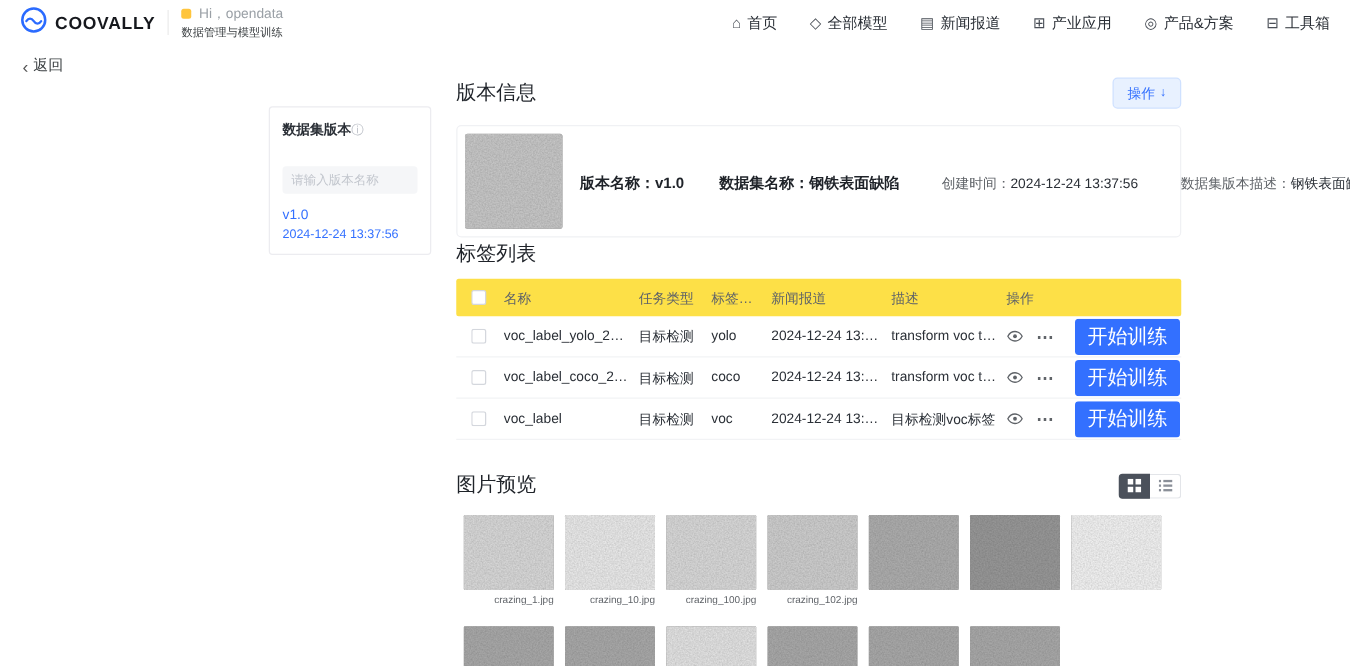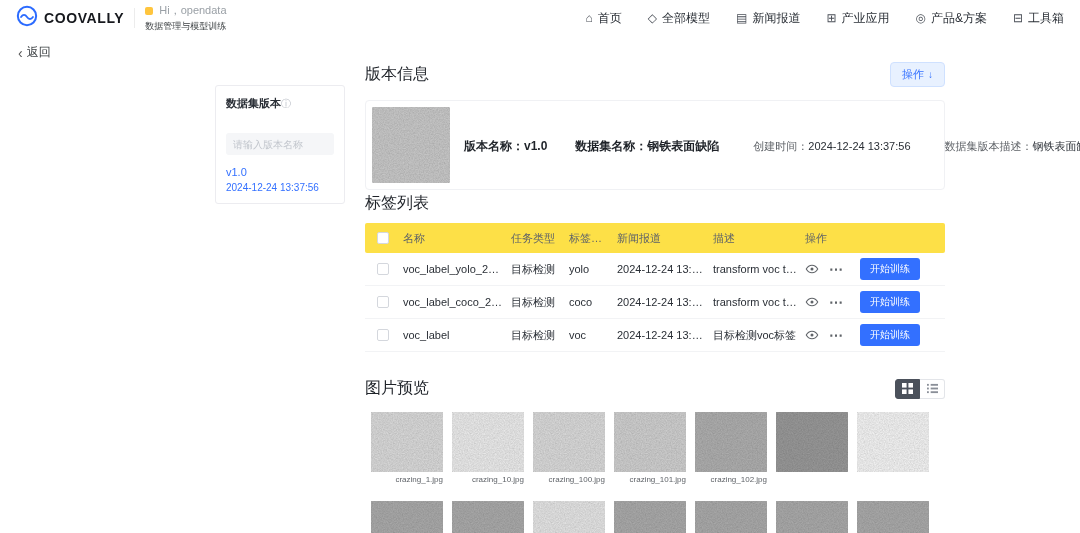--- a/index.html
+++ b/index.html
@@ -59,21 +59,21 @@
   .c-cb{width:26px;display:flex;align-items:center}
   .c-name{width:108px}
   .c-task{width:58px}
   .c-type{width:48px}
   .c-upd{width:96px}
   .c-desc{width:92px}
   .c-ops{flex:1;display:flex;align-items:center;gap:10px}
   .checkbox{width:12px;height:12px;border:1px solid #d4d7dd;border-radius:2px;background:#fff;display:inline-block;cursor:pointer}
   .eye-btn,.more-btn{background:none;border:none;cursor:pointer;color:#5f6368;display:flex;align-items:center;padding:0}
   .more-btn{font-size:14px;font-weight:700;letter-spacing:1px}
-  .train-btn{background:#3370ff;color:#fff;border:none;border-radius:3px;font-size:10px;padding:4px 10px;cursor:pointer;margin-left:6px;font-family:"Liberation Sans",sans-serif}
+  .train-btn{background:#3370ff;color:#fff;border:none;border-radius:3px;font-size:16px;padding:4px 10px;cursor:pointer;margin-left:6px;font-family:"Liberation Sans",sans-serif}
 
   
   .preview-head{margin-top:26px}
   .toggles{display:flex}
   .tgl{width:25px;height:20px;display:flex;align-items:center;justify-content:center;border:1px solid #e3e5e9;background:#fff;cursor:pointer}
   .tgl.active{background:#4b515b;border-color:#4b515b}
   .tgl:first-child{border-radius:3px 0 0 3px}
   .tgl:last-child{border-radius:0 3px 3px 0;border-left:none}
 
   .grid{margin-top:13px;display:flex;flex-wrap:wrap;column-gap:9px;row-gap:16px;padding-left:6px}
@@ -330,28 +330,20 @@
             </svg>
           </div>
         <div class="caption">crazing_100.jpg</div>
       </div>
       <div class="cell">
         <div class="thumb">
             <svg class="noise" preserveAspectRatio="none">
               <rect width="100%" height="100%" filter="url(#grain)"></rect>
             </svg>
           </div>
-        <div class="caption">crazing_101.jpg</div>
-      </div>
-      <div class="cell">
-        <div class="thumb">
-            <svg class="noise" preserveAspectRatio="none">
-              <rect width="100%" height="100%" filter="url(#grain)"></rect>
-            </svg>
-          </div>
         <div class="caption">crazing_102.jpg</div>
       </div>
       <div class="cell">
         <div class="thumb">
             <svg class="noise" preserveAspectRatio="none">
               <rect width="100%" height="100%" filter="url(#grain)"></rect>
             </svg>
           </div>
         <div class="caption"></div>
       </div>

